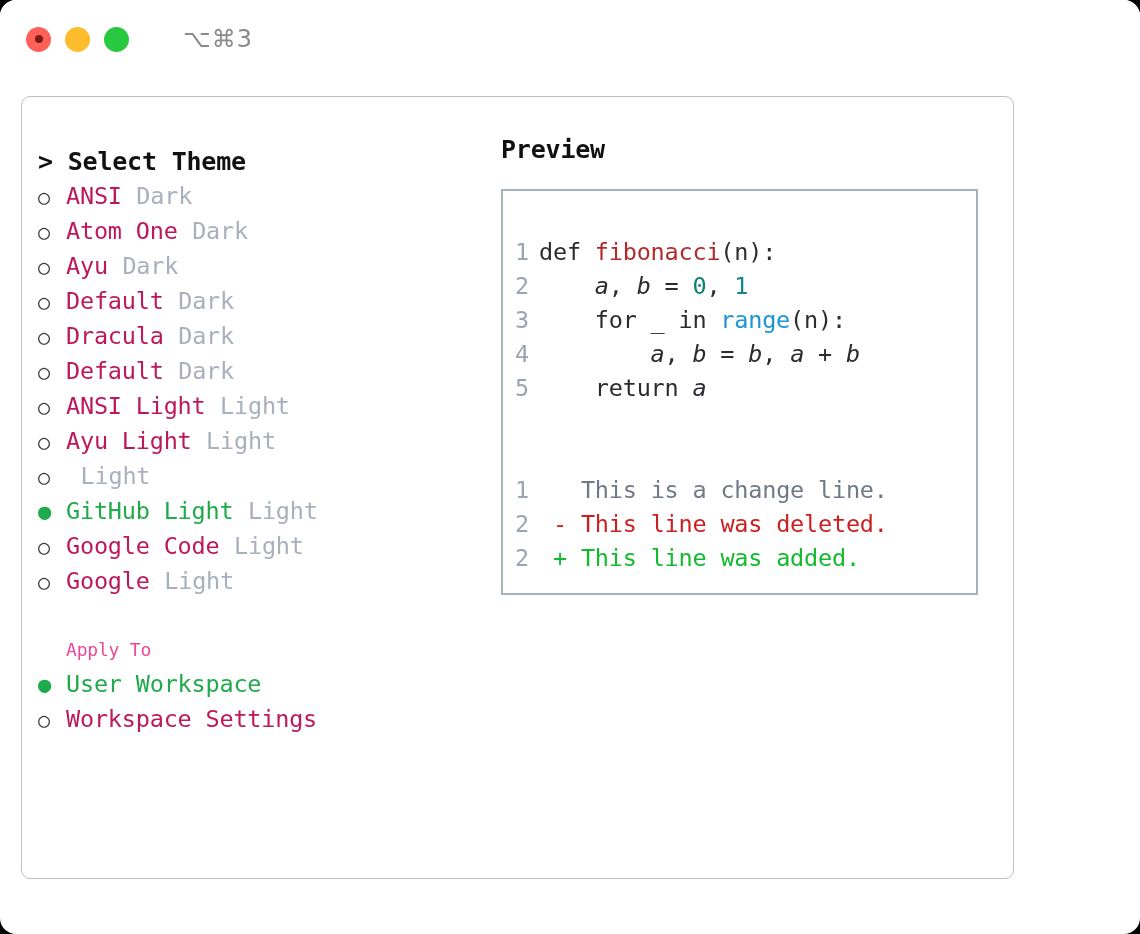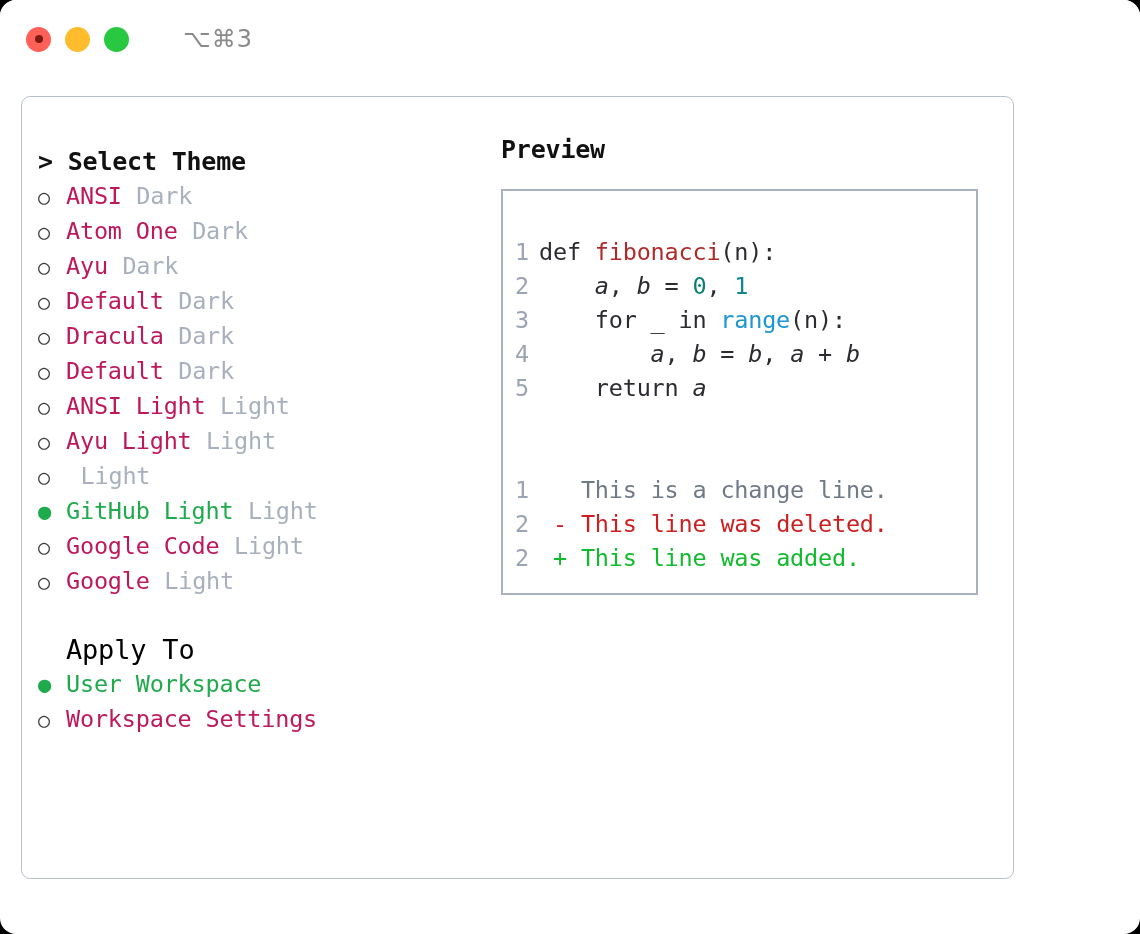--- a/index.html
+++ b/index.html
@@ -121,22 +121,22 @@
     font-size: 20px;
   }
   .marker.sel { color: #1faa4b; font-size: 22px; }
   .label { color: #be185d; }
   .label.sel { color: #1faa4b; }
   .suffix { color: #a8b0bd; margin-left: 0.62em; }
 
   .spacer-row { height: 34px; }
 
   .apply-head {
-    font-size: 27px;
-    color: #000000;
+    font-size: 18px;
+    color: #ec4899;
     line-height: 34px;
     padding-left: 28px;
     white-space: pre;
     letter-spacing: -0.2px;
   }
 
   #hint {
     margin-top: 34px;
     font-size: 23.5px;
     line-height: 34px;

